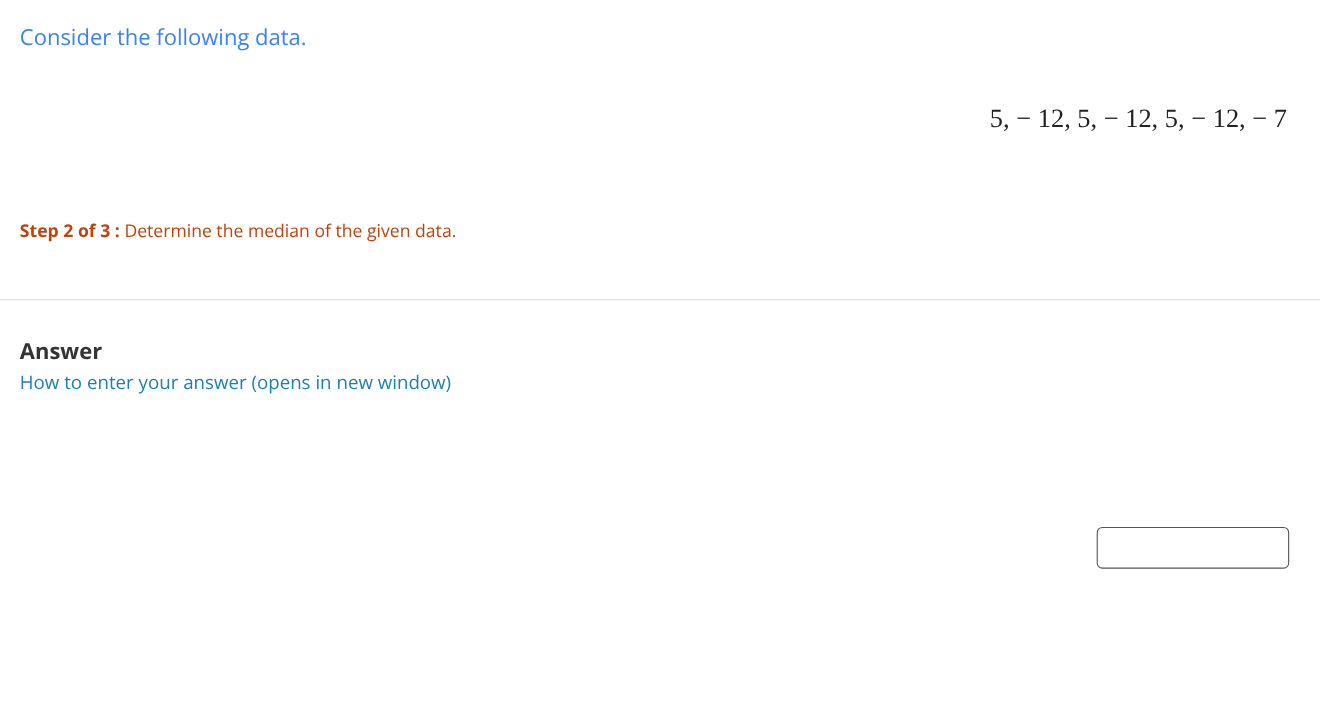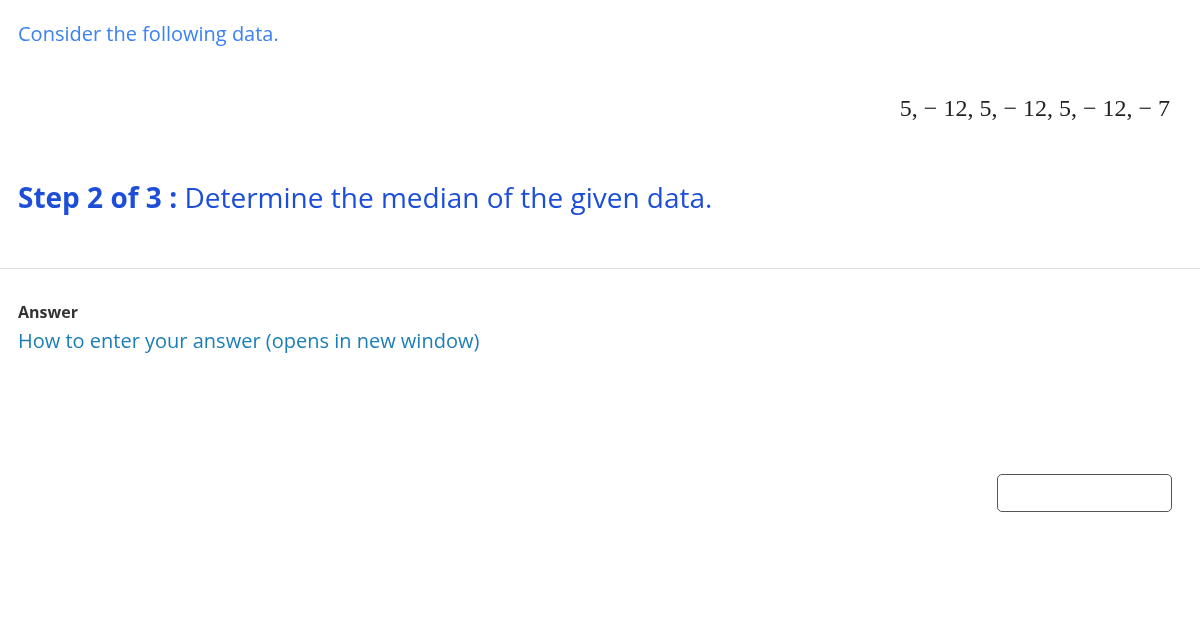--- a/index.html
+++ b/index.html
@@ -19,45 +19,45 @@
       font-size: 20px;
       color: #3b82f6;
       margin-bottom: 48px;
     }
     .data-values {
       font-family: 'Times New Roman', Georgia, serif;
       font-size: 24px;
       color: #222;
       text-align: right;
       padding-right: 10px;
-      margin-bottom: 56px;
+      margin-bottom: 76px;
     }
     .step-row {
-      font-size: 28px;
-      color: #1d4ed8;
+      font-size: 16px;
+      color: #c2410c;
       margin-bottom: 52px;
     }
     .step-label {
       font-weight: 700;
     }
     .divider {
       border: none;
       border-top: 1px solid #ddd;
       margin-bottom: 32px;
       margin-left: -18px;
       margin-right: -20px;
     }
     .answer-heading {
-      font-size: 16px;
+      font-size: 20px;
       font-weight: 700;
       color: #333;
       margin-bottom: 4px;
     }
     .answer-link {
-      font-size: 20px;
+      font-size: 17px;
       color: #1b7fb5;
       text-decoration: none;
       cursor: pointer;
     }
     .answer-input-wrap {
       margin-top: 120px;
       text-align: right;
       padding-right: 8px;
     }
     .answer-input {

